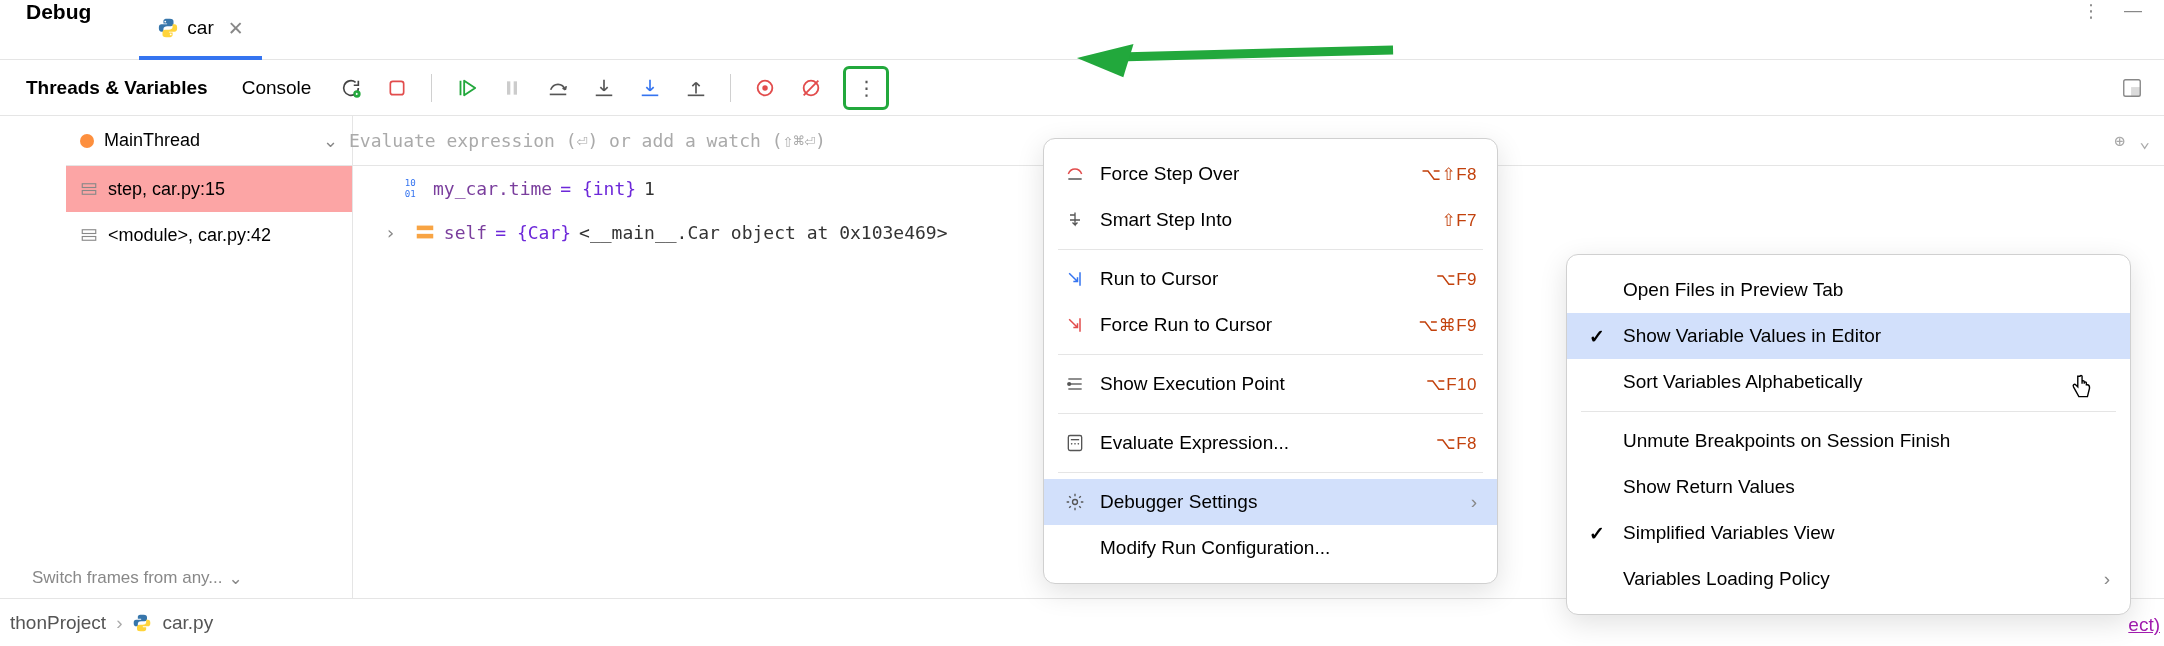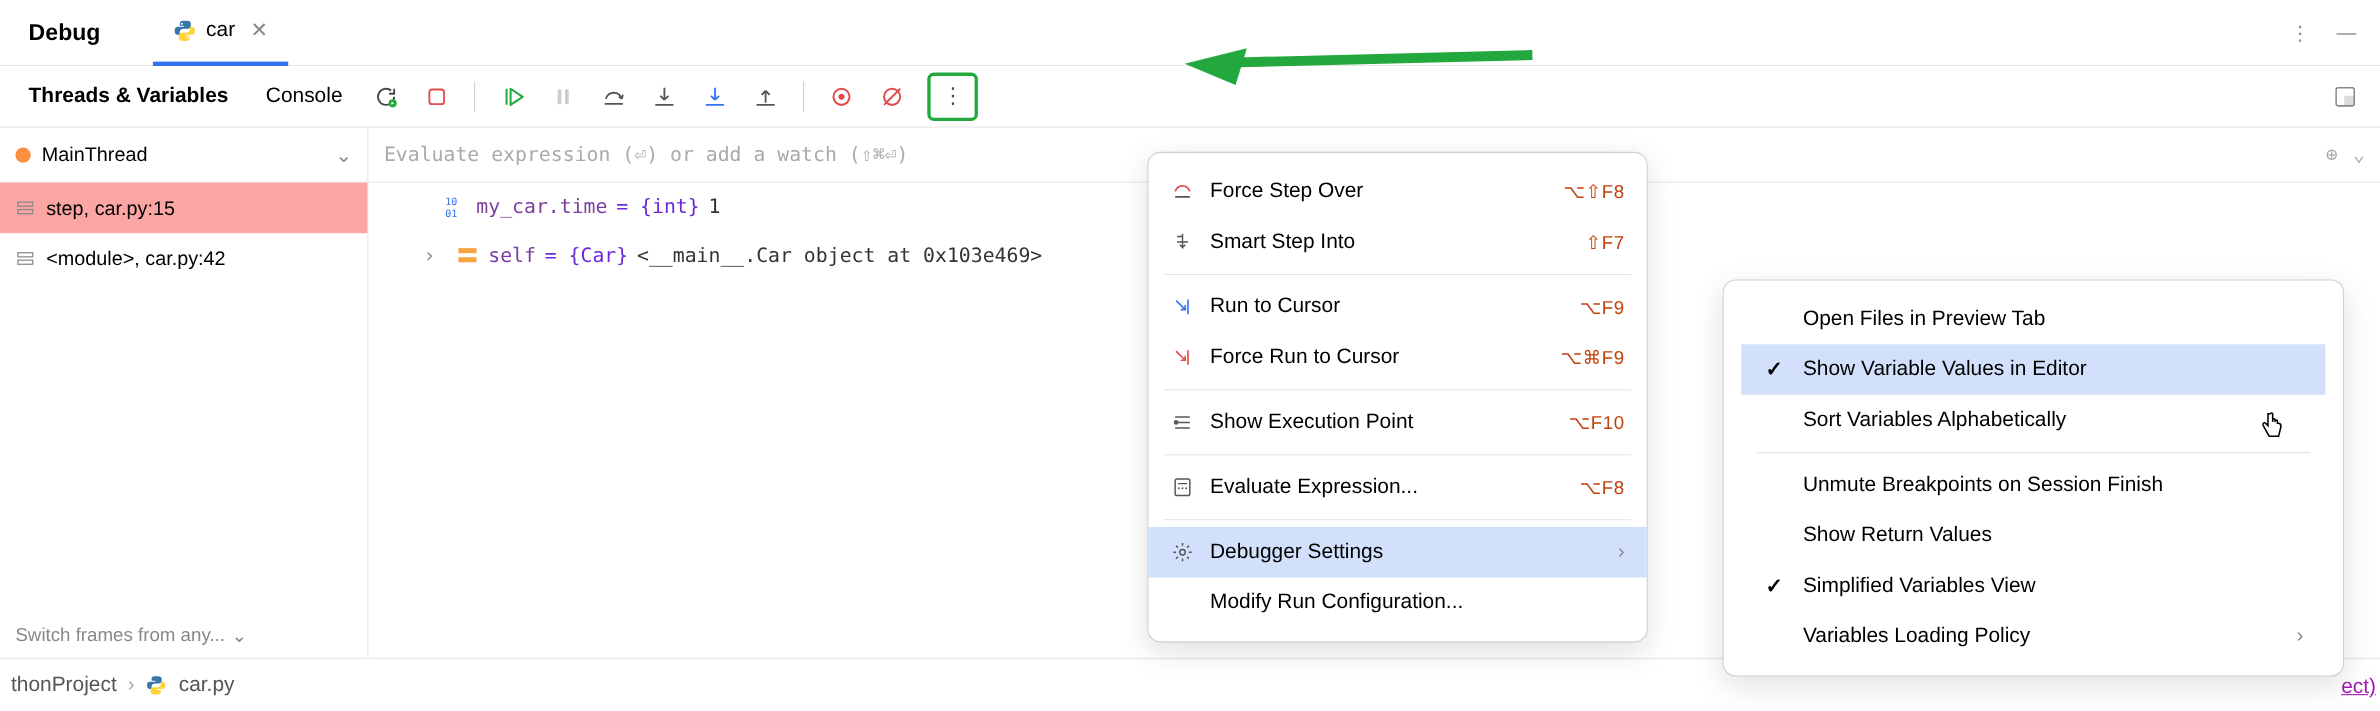--- a/index.html
+++ b/index.html
@@ -1,37 +1,37 @@
 <!DOCTYPE html>
 <html><head>
 <meta charset="utf-8">
 <style>
 * { margin: 0; padding: 0; box-sizing: border-box; }
 body { font-family: -apple-system, BlinkMacSystemFont, "Segoe UI", sans-serif; font-size: 18px; color: #000; background: #fff; width: 2164px; height: 646px; overflow: hidden; position: relative; }
 
 
-.topbar { display: flex; align-items: center; height: 60px; border-bottom: 1px solid #e5e5e5; padding: 0 8px; }
+.topbar { display: flex; align-items: flex-start; height: 60px; border-bottom: 1px solid #e5e5e5; padding: 0 8px; }
 .debug-title { font-weight: 700; font-size: 21px; padding: 0 18px; }
 .file-tab { display: flex; align-items: center; gap: 8px; padding: 0 18px; height: 60px; border-bottom: 4px solid #3574f0; margin-left: 30px; }
 .file-tab .pyicon { width: 22px; height: 22px; }
 .file-tab span { font-size: 19px; }
 .close-x { color: #888; font-size: 18px; margin-left: 6px; }
 .topbar-right { margin-left: auto; display: flex; gap: 24px; padding-right: 14px; color: #888; }
 
 
 .toolbar { display: flex; align-items: center; height: 56px; border-bottom: 1px solid #e5e5e5; padding: 0 14px; gap: 10px; }
 .toolbar .tlabel { font-size: 19px; padding: 0 12px; }
 .tlabel.bold { font-weight: 600; }
 .vsep { width: 1px; height: 28px; background: #d0d0d0; margin: 0 6px; }
 .ticon { width: 36px; height: 36px; display: inline-flex; align-items: center; justify-content: center; border-radius: 4px; }
 .more-box { width: 46px; height: 44px; border: 3px solid #22a83c; border-radius: 6px; display: inline-flex; align-items: center; justify-content: center; margin-left: 4px; }
 .toolbar-right { margin-left: auto; display: flex; align-items: center; color: #888; }
 
 
-.left-panel { position: absolute; left: 0; top: 116px; width: 335px; bottom: 48px; border-right: 1px solid #e5e5e5; }
+.left-panel { position: absolute; left: 18px; top: 116px; width: 335px; bottom: 48px; border-right: 1px solid #e5e5e5; padding-left: 48px; }
 .thread-select { display: flex; align-items: center; height: 50px; padding: 0 14px; gap: 10px; border-bottom: 1px solid #e5e5e5; }
 .orange-dot { width: 14px; height: 14px; border-radius: 50%; background: #fd8f3e; }
 .chev { margin-left: auto; color: #888; }
 .frame-row { display: flex; align-items: center; height: 46px; padding: 0 14px; gap: 10px; }
 .frame-row.sel { background: #fca5a5; }
 .frame-icon { width: 18px; height: 18px; color: #888; }
 .frames-switch { position: absolute; left: 0; bottom: 0; right: 0; height: 40px; display: flex; align-items: center; padding: 0 14px; color: #888; font-size: 17px; gap: 6px; }
 
 
 .main-panel { position: absolute; left: 335px; top: 116px; right: 0; bottom: 48px; }
@@ -53,21 +53,21 @@
 .menu1 { position: absolute; left: 1043px; top: 138px; width: 455px; background: #fff; border: 1px solid #d0d0d0; border-radius: 12px; box-shadow: 0 8px 28px rgba(0,0,0,0.12); padding: 12px 0; }
 .menu-item { display: flex; align-items: center; height: 46px; padding: 0 20px; font-size: 19px; gap: 14px; position: relative; }
 .menu-item.highlight { background: #d2e0fb; }
 .menu-item .mi-icon { width: 22px; height: 22px; color: #666; display: inline-flex; align-items: center; justify-content: center; }
 .menu-item .mi-label { flex: 1; }
 .menu-item .mi-short { color: #c2410c; font-size: 17px; letter-spacing: 0.5px; }
 .menu-item .mi-arrow { color: #888; }
 .menu-sep { height: 1px; background: #e5e5e5; margin: 6px 14px; }
 
 
-.menu2 { position: absolute; left: 1566px; top: 254px; width: 565px; background: #fff; border: 1px solid #d0d0d0; border-radius: 12px; box-shadow: 0 8px 28px rgba(0,0,0,0.12); padding: 12px 16px; }
+.menu2 { position: absolute; left: 1566px; top: 254px; width: 565px; background: #fff; border: 1px solid #d0d0d0; border-radius: 12px; box-shadow: 0 8px 28px rgba(0,0,0,0.12); padding: 12px 0; }
 .menu2 .menu-item { padding-left: 56px; }
 .menu2 .menu-item .check { position: absolute; left: 22px; color: #000; font-weight: 700; }
 .cursor-hand { position: absolute; right: 36px; top: 60px; }
 
 
 .big-arrow { position: absolute; left: 1075px; top: -6px; transform: rotate(17deg); z-index: 5; }
 
 
 .overflow-txt { position: absolute; right: 4px; bottom: 10px; color: #a21caf; font-size: 19px; text-decoration: underline; }
 

